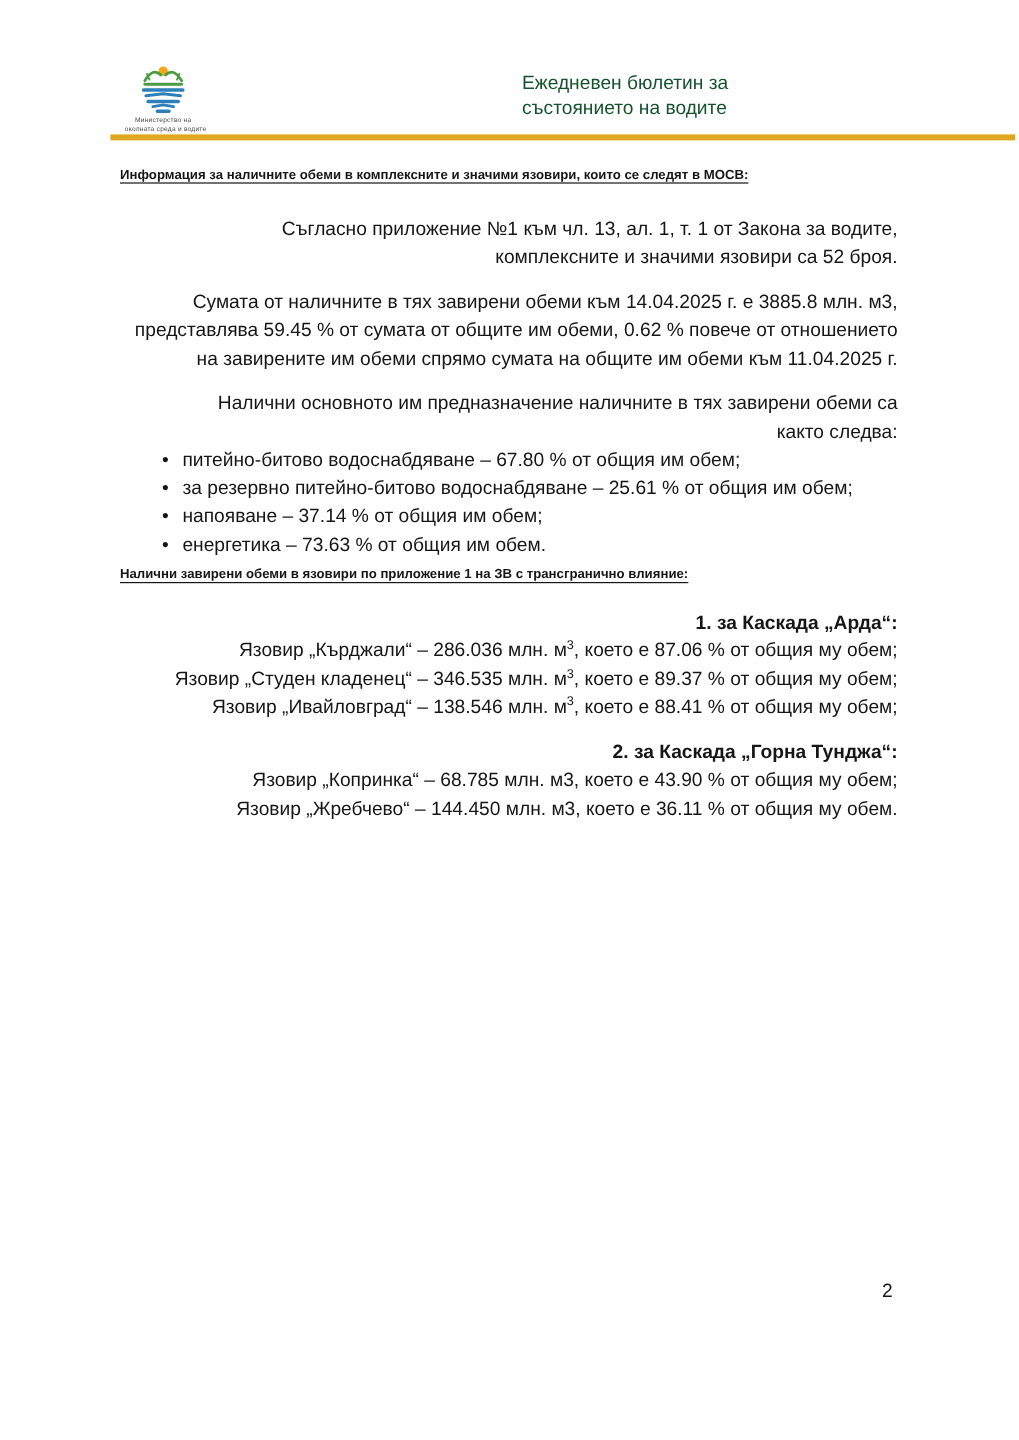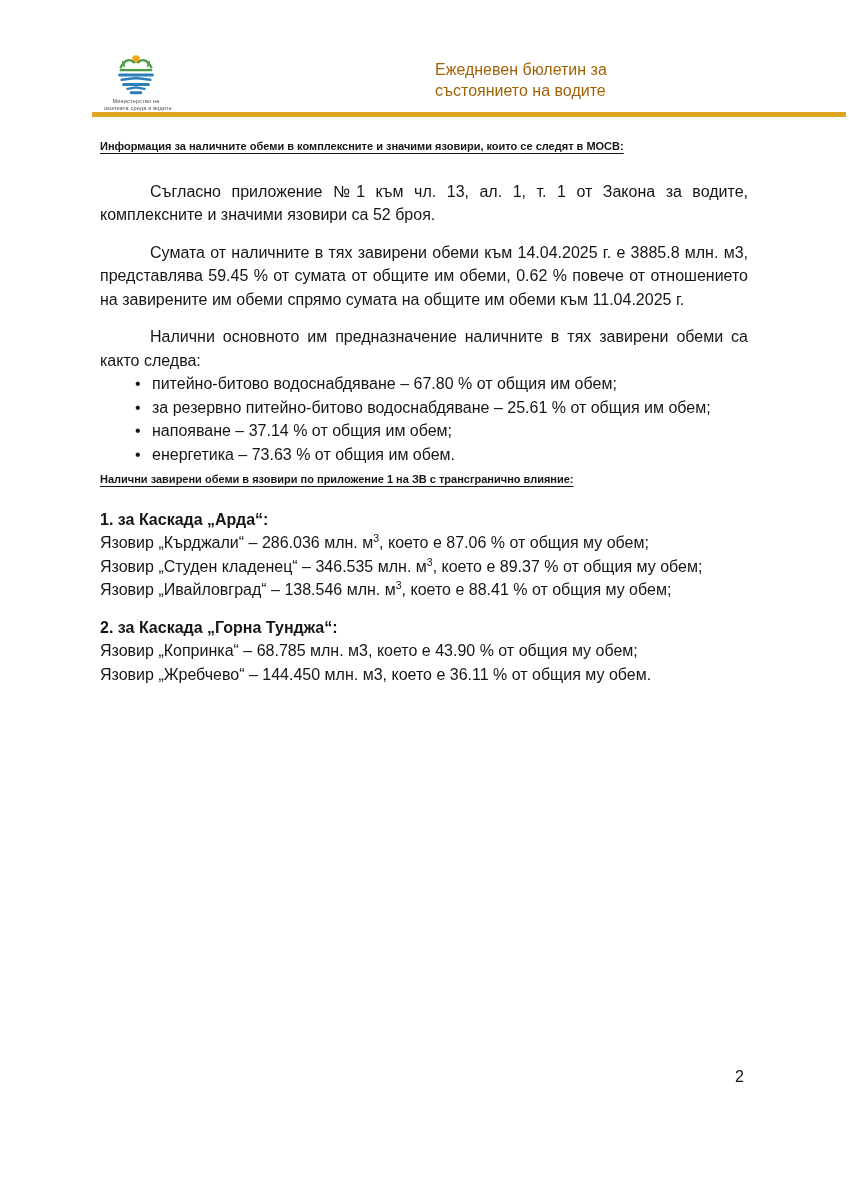--- a/index.html
+++ b/index.html
@@ -31,21 +31,21 @@
     color: #4a4a4a;
     letter-spacing: 0.2px;
     white-space: nowrap;
   }
   .header-title {
     position: absolute;
     left: 435px;
     top: 60px;
     font-size: 16px;
     line-height: 20.5px;
-    color: #a16207;
+    color: #14532d;
   }
   .rule {
     position: absolute;
     left: 92px;
     right: 3px;
     top: 112px;
     height: 4.5px;
     background: #DFA71F;
   }
 
@@ -58,21 +58,21 @@
   }
   .doc-heading {
     font-size: 11px;
     font-weight: bold;
     text-decoration: underline;
     text-underline-offset: 3px;
     text-align: justify;
     margin: 0 0 21px 0;
   }
   .doc-heading.second { margin: 2px 0 16px 0; }
-  .content p { margin: 0 0 14px 0; }
+  .content p { margin: 0 0 14px 0; text-align: right; }
   .para { text-align: justify; text-indent: 50px; }
   .para.tight { margin-bottom: 0; }
   ul.dot-list {
     list-style: none;
     margin: 0 0 2px 0;
     padding: 0 0 0 35px;
   }
   ul.dot-list li { position: relative; padding-left: 17px; }
   ul.dot-list li::before {
     content: "\2022";

